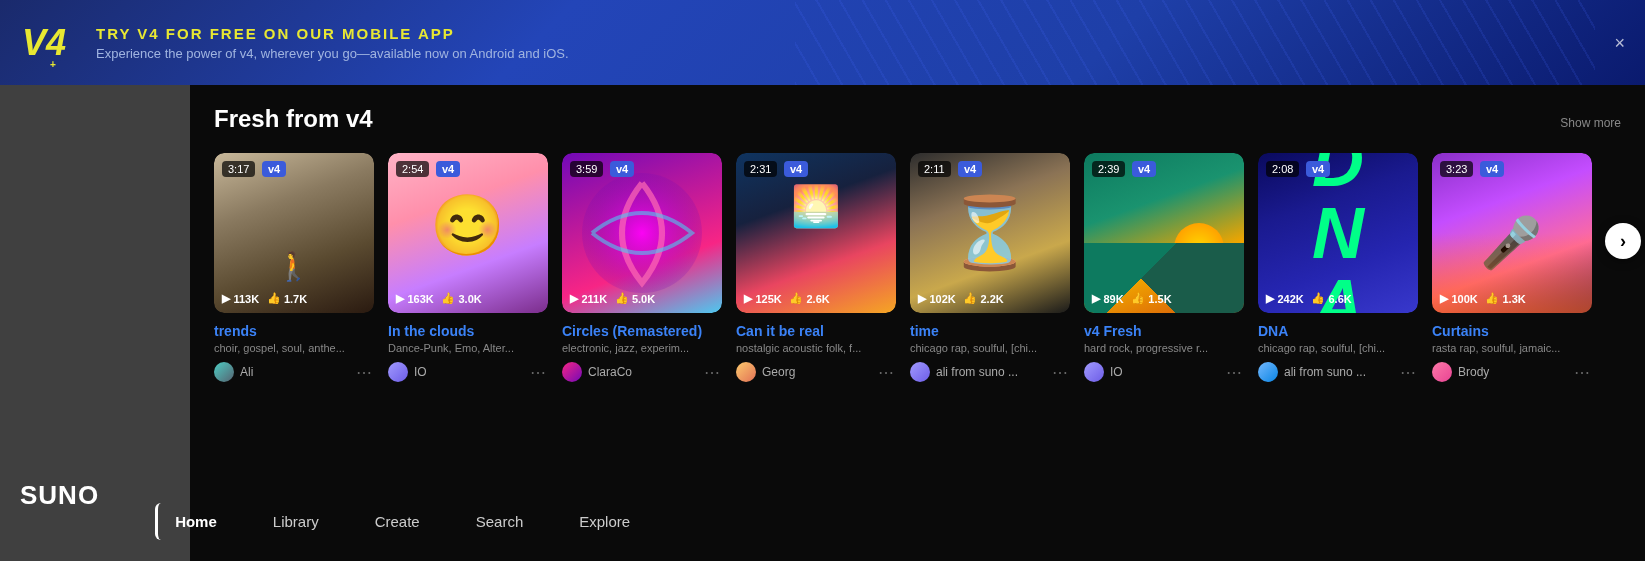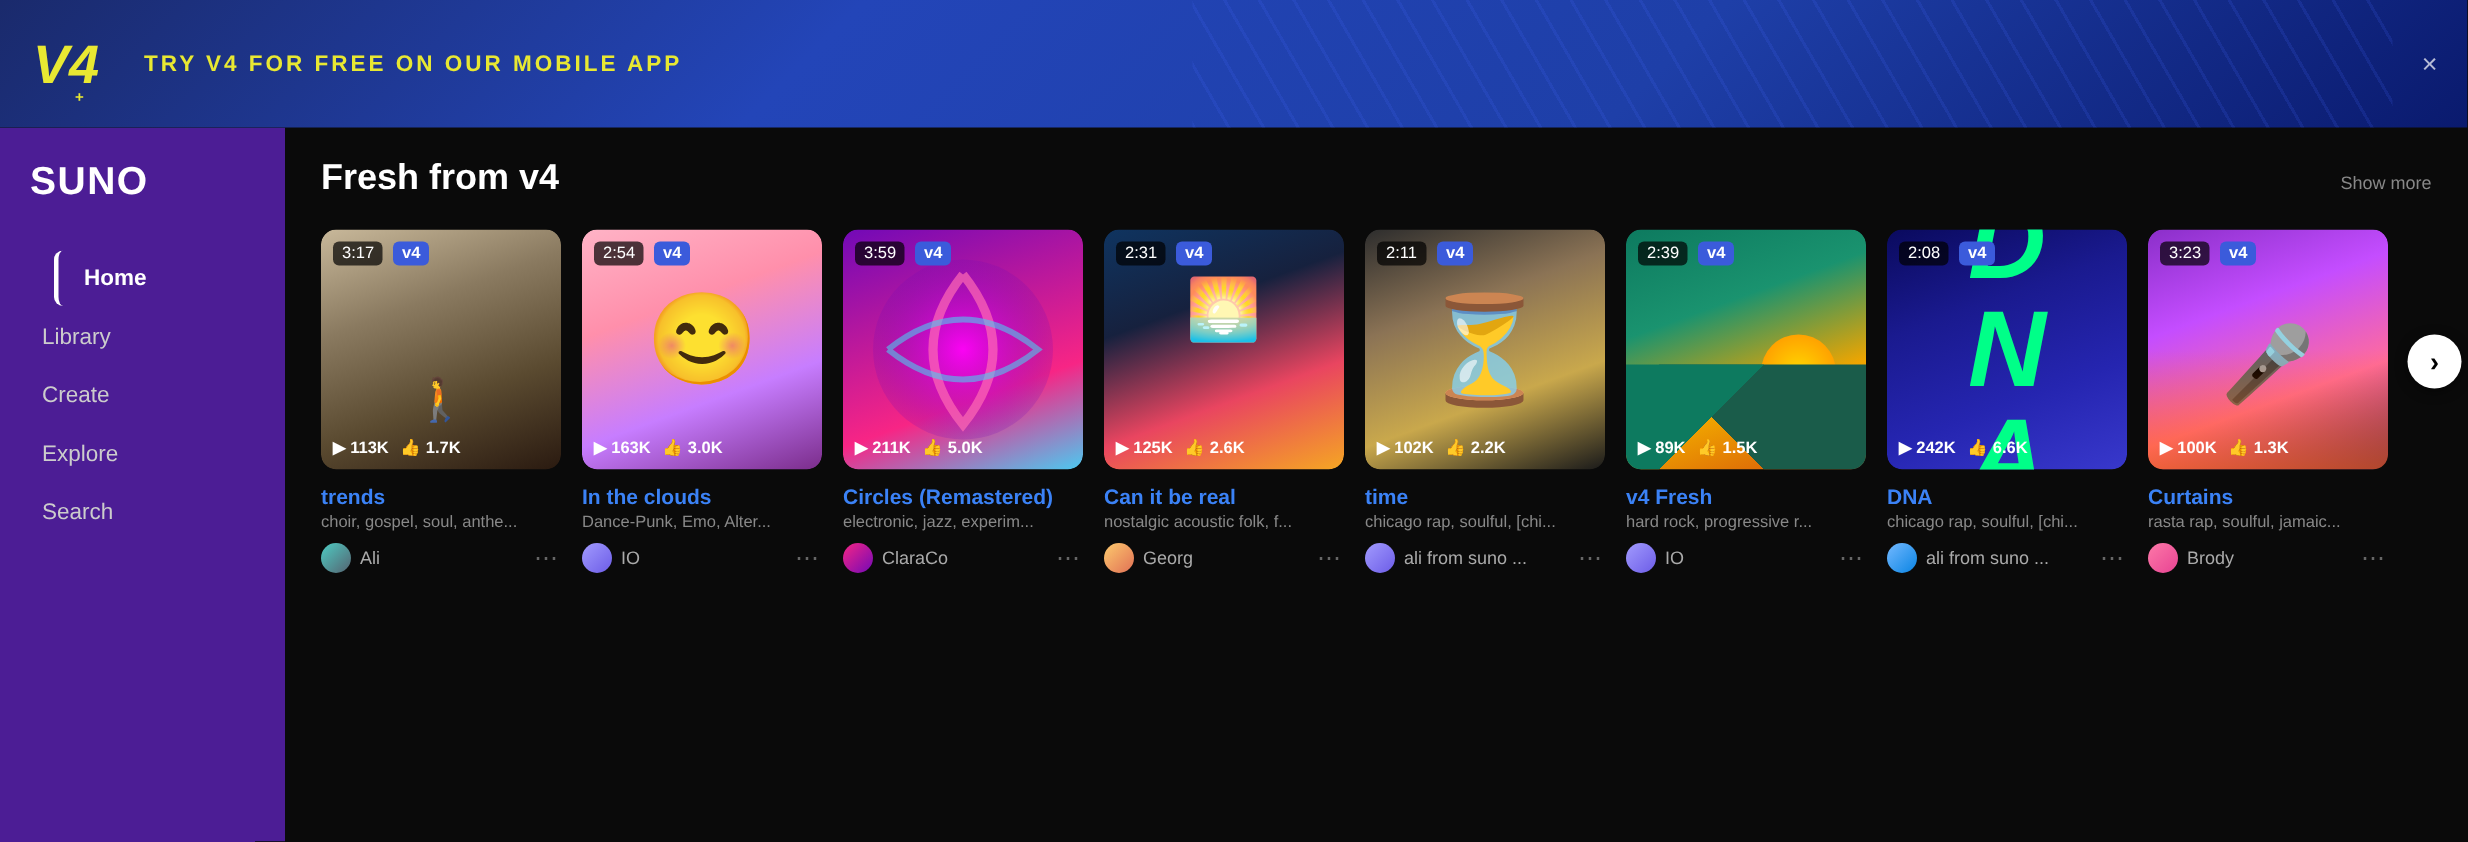--- a/index.html
+++ b/index.html
@@ -79,25 +79,26 @@
     
     .main-layout {
       display: flex;
       flex: 1;
       overflow: hidden;
     }
 
     
     .sidebar {
       width: 190px;
-      background: #4c1d95;
+      background: #404040;
       padding: 20px 0;
       flex-shrink: 0;
       display: flex;
-      flex-direction: column;
+      flex-direction: row;
+      align-items: flex-end;
     }
     .logo {
       font-size: 26px;
       font-weight: 900;
       color: #fff;
       padding: 0 20px 30px 20px;
       letter-spacing: 1px;
     }
     .nav-item {
       padding: 10px 20px;
@@ -365,33 +366,34 @@
 <div class="banner">
   <div class="banner-stripes"></div>
   <div class="banner-v4-badge">
     <svg viewBox="0 0 60 60" xmlns="http://www.w3.org/2000/svg">
       <text x="2" y="42" font-size="36" font-weight="900" fill="#e8e832" font-style="italic" font-family="sans-serif">V4</text>
       <text x="30" y="55" font-size="10" font-weight="700" fill="#e8e832" font-family="sans-serif">+</text>
     </svg>
   </div>
   <div class="banner-text">
     <h2>TRY V4 FOR FREE ON OUR MOBILE APP</h2>
+    <p>Experience the power of v4, wherever you go—available now on Android and iOS.</p>
   </div>
   <button class="banner-close">×</button>
 </div>
 
 <div class="main-layout">
 
   <nav class="sidebar">
     <div class="logo">SUNO</div>
     <div class="nav-item active active-indicator">Home</div>
     <div class="nav-item">Library</div>
     <div class="nav-item">Create</div>
+    <div class="nav-item">Search</div>
     <div class="nav-item">Explore</div>
-    <div class="nav-item">Search</div>
   </nav>
 
   <main class="content">
 
     <div class="section-header">
       <h1 class="section-title">Fresh from v4</h1>
       <span class="show-more">Show more</span>
     </div>
 
     <div class="cards-container">

